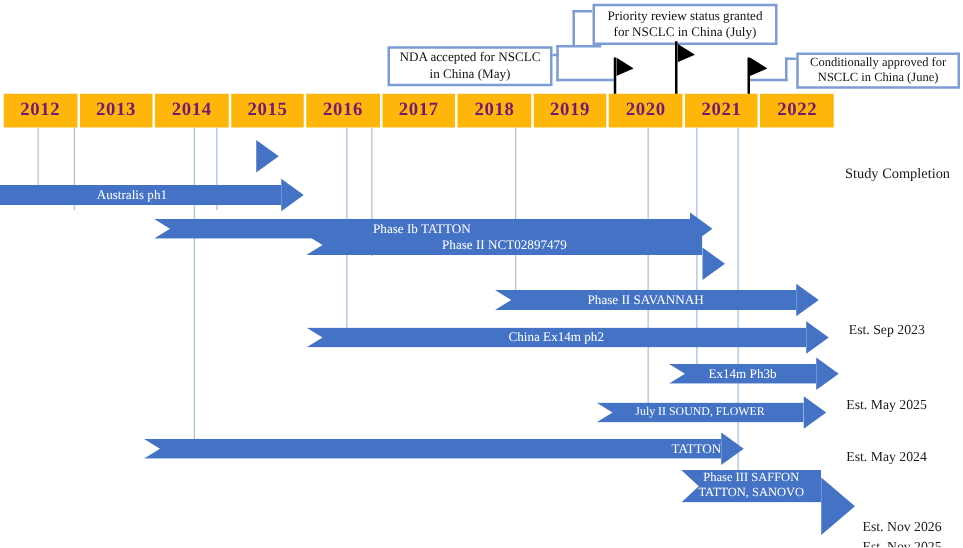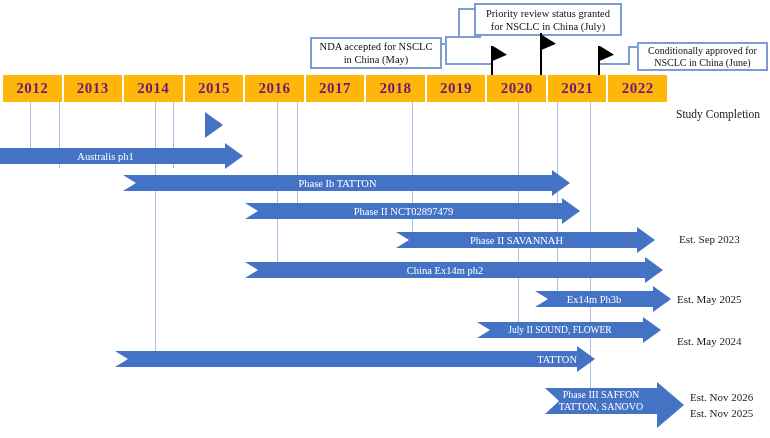--- a/index.html
+++ b/index.html
@@ -24,21 +24,21 @@
   }
   .head{
     position:absolute;width:0;height:0;
     border-top:13px solid transparent;border-bottom:13px solid transparent;
     border-left:18px solid #4472C4;
   }
   .bar.tall{height:26px;clip-path:polygon(0 0,100% 0,100% 100%,0 100%,14px 50%);
     flex-direction:column;line-height:12px;font-size:10px;}
   .head.tall{border-top-width:23px;border-bottom-width:23px;border-left-width:27px;}
   
-  .rlabel{position:absolute;font-size:11px;color:#1a1a1a;white-space:nowrap;}
+  .rlabel{position:absolute;font-size:11px;color:#1a1a1a;white-space:nowrap;margin-top:25px;}
   
   .callout{
     position:absolute;background:#fff;border:2px solid #7C9CD6;color:#111;
     font-size:10.5px;line-height:13px;text-align:center;
     display:flex;flex-direction:column;justify-content:center;z-index:5;
   }
   .conn{position:absolute;background:#7C9CD6;z-index:4;}
   
   .flagpole{position:absolute;width:2px;background:#000;z-index:6;}
   .flagtri{
@@ -113,21 +113,21 @@
   <div class="bar" style="left:-14px;top:148px;width:239px;">
     <span>Australis ph1</span>
   </div>
   <div class="head" style="left:225px;top:143px;"></div>
 
   <div class="bar" style="left:123px;top:175px;width:429px;">
     <span>Phase Ib TATTON</span>
   </div>
   <div class="head" style="left:552px;top:170px;"></div>
 
-  <div class="bar" style="left:245px;top:203px;width:317px;">
+  <div class="bar" style="left:245px;top:188px;width:317px;">
     <span>Phase II NCT02897479</span>
   </div>
   <div class="head" style="left:562px;top:198px;"></div>
 
   <div class="bar" style="left:396px;top:232px;width:241px;">
     <span>Phase II SAVANNAH</span>
   </div>
   <div class="head" style="left:637px;top:227px;"></div>
 
   <div class="bar" style="left:245px;top:262px;width:400px;">
@@ -143,21 +143,21 @@
   <div class="bar" style="left:477px;top:322px;width:166px;font-size:9.5px;">
     <span>July II SOUND, FLOWER</span>
   </div>
   <div class="head" style="left:643px;top:317px;"></div>
 
   <div class="bar" style="left:115px;top:351px;width:462px;justify-content:flex-end;">
     <span>TATTON</span>
   </div>
   <div class="head" style="left:577px;top:346px;"></div>
 
-  <div class="bar tall" style="left:545px;top:388px;width:112px;">
+  <div class="bar tall" style="left:545px;top:376px;width:112px;">
     <span>Phase III SAFFON</span>
     <span>TATTON, SANOVO</span>
   </div>
   <div class="head tall" style="left:657px;top:382px;"></div>
 
   <div class="rlabel" style="left:676px;top:108px;font-size:11.5px;">Study Completion</div>
   <div class="rlabel" style="left:679px;top:233px;">Est. Sep 2023</div>
   <div class="rlabel" style="left:677px;top:293px;">Est. May 2025</div>
   <div class="rlabel" style="left:677px;top:335px;">Est. May 2024</div>
   <div class="rlabel" style="left:690px;top:391px;">Est. Nov 2026</div>

